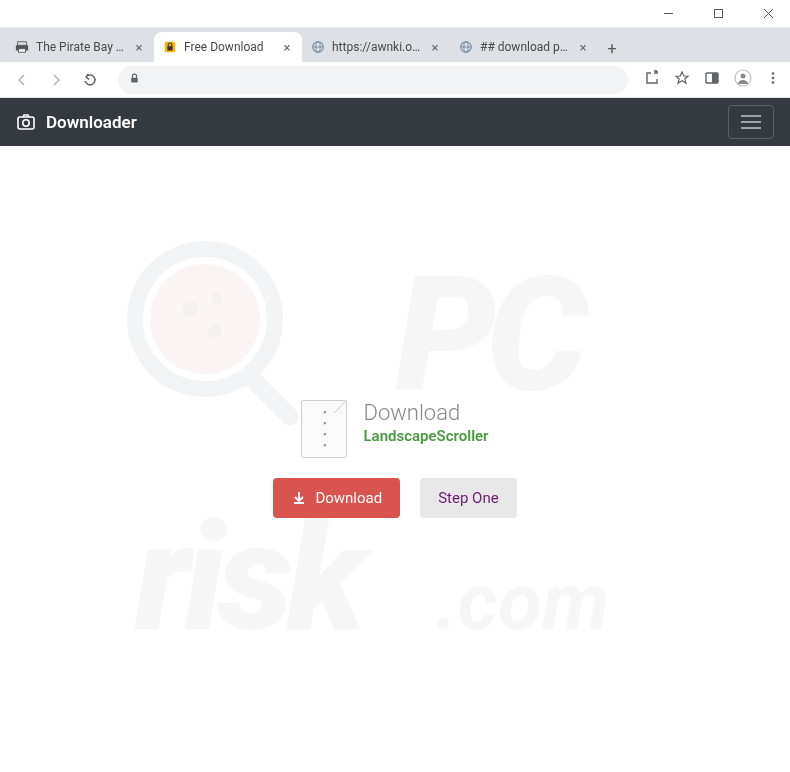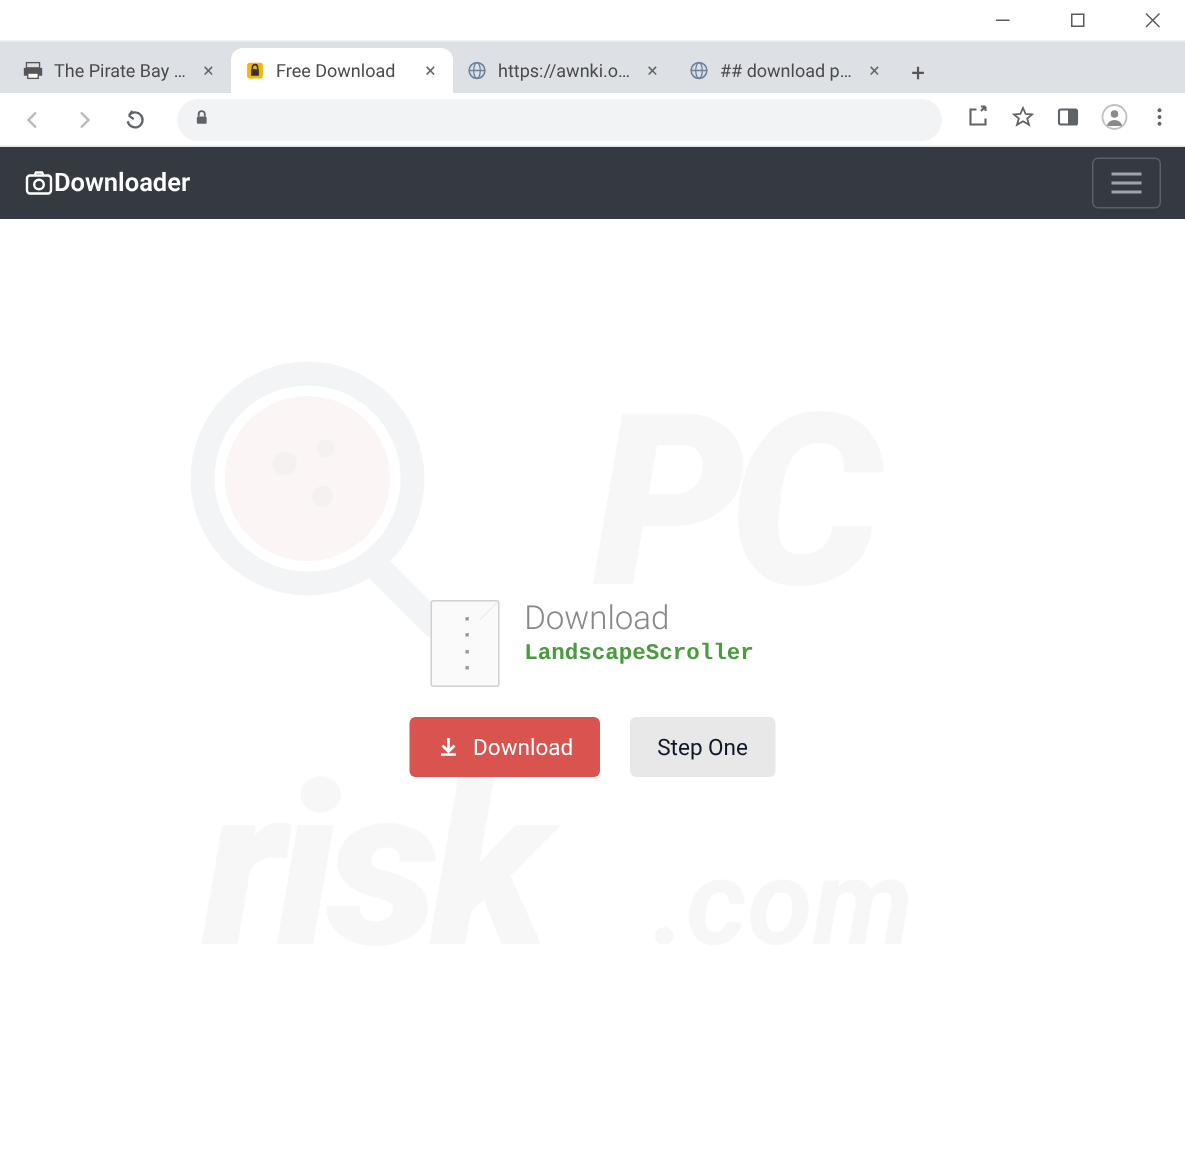--- a/index.html
+++ b/index.html
@@ -21,44 +21,44 @@
 
 .toolbar { height: 36px; background: #fff; display: flex; align-items: center; padding: 0 10px; gap: 10px; border-bottom: 1px solid #e5e5e5; }
 .nav-btn { width: 24px; height: 24px; display: flex; align-items: center; justify-content: center; color: #5f6368; }
 .nav-btn.disabled { color: #b8b8b8; }
 .addr-bar { flex: 1; height: 28px; background: #f1f3f4; border-radius: 14px; display: flex; align-items: center; padding: 0 10px; margin: 0 6px; }
 .lock-icon { color: #5f6368; }
 .toolbar-right { display: flex; align-items: center; gap: 14px; color: #5f6368; }
 
 
 .page-navbar { height: 48px; background: #343a40; display: flex; align-items: center; justify-content: space-between; padding: 0 16px; }
-.brand { display: flex; align-items: center; color: #fff; font-weight: 600; font-size: 17px; }
+.brand { display: flex; align-items: center; gap: 10px; color: #fff; font-weight: 600; font-size: 17px; }
 .hamburger { width: 46px; height: 34px; border: 1px solid #5a6168; border-radius: 4px; display: flex; flex-direction: column; align-items: center; justify-content: center; gap: 4px; }
 .hamburger span { width: 20px; height: 2px; background: #9ea4a9; }
 
 
 .page-content { position: relative; height: calc(772px - 28px - 34px - 36px - 48px); background: #fff; display: flex; flex-direction: column; align-items: center; justify-content: center; }
 
 
 .watermark { position: absolute; inset: 0; display: flex; align-items: center; justify-content: center; pointer-events: none; opacity: 0.06; }
 
 
 .dl-card { position: relative; z-index: 2; display: flex; flex-direction: column; align-items: center; }
 .dl-info { display: flex; align-items: flex-start; gap: 16px; margin-bottom: 20px; }
 .file-icon { width: 46px; height: 58px; background: #fafafa; border: 1px solid #d0d0d0; border-radius: 2px; position: relative; display: flex; align-items: center; justify-content: center; }
 .file-icon::before { content: ""; position: absolute; top: 0; right: 0; width: 12px; height: 12px; background: linear-gradient(135deg, transparent 48%, #d0d0d0 50%, #fafafa 52%); }
 .zip-mark { font-size: 9px; color: #999; writing-mode: vertical-rl; letter-spacing: 1px; }
 .dl-text { display: flex; flex-direction: column; gap: 2px; }
 .dl-title { font-size: 22px; font-weight: 300; color: #888; }
-.dl-name { font-size: 15px; font-weight: 600; color: #4a9b3f; font-family: Liberation Mono, monospace; }
+.dl-name { font-size: 15px; font-weight: 600; color: #4a9b3f; }
 .dl-note { font-size: 12px; color: #aaa; }
 .btn-row { display: flex; gap: 20px; }
 .btn { height: 40px; padding: 0 18px; border-radius: 4px; display: flex; align-items: center; gap: 8px; font-size: 15px; border: none; cursor: pointer; }
 .btn-red { background: #d9534f; color: #fff; }
-.btn-grey { background: #e8e8e8; color: #0f172a; }
+.btn-grey { background: #e8e8e8; color: #701a75; }
 </style>
 </head>
 <body>
 
 <div class="window-titlebar">
   <div class="window-btn">
     <svg width="11" height="11" viewBox="0 0 11 11">
         <line x1="1" y1="5.5" x2="10" y2="5.5" stroke="#5a5a5a" stroke-width="1"></line>
       </svg>
   </div>

